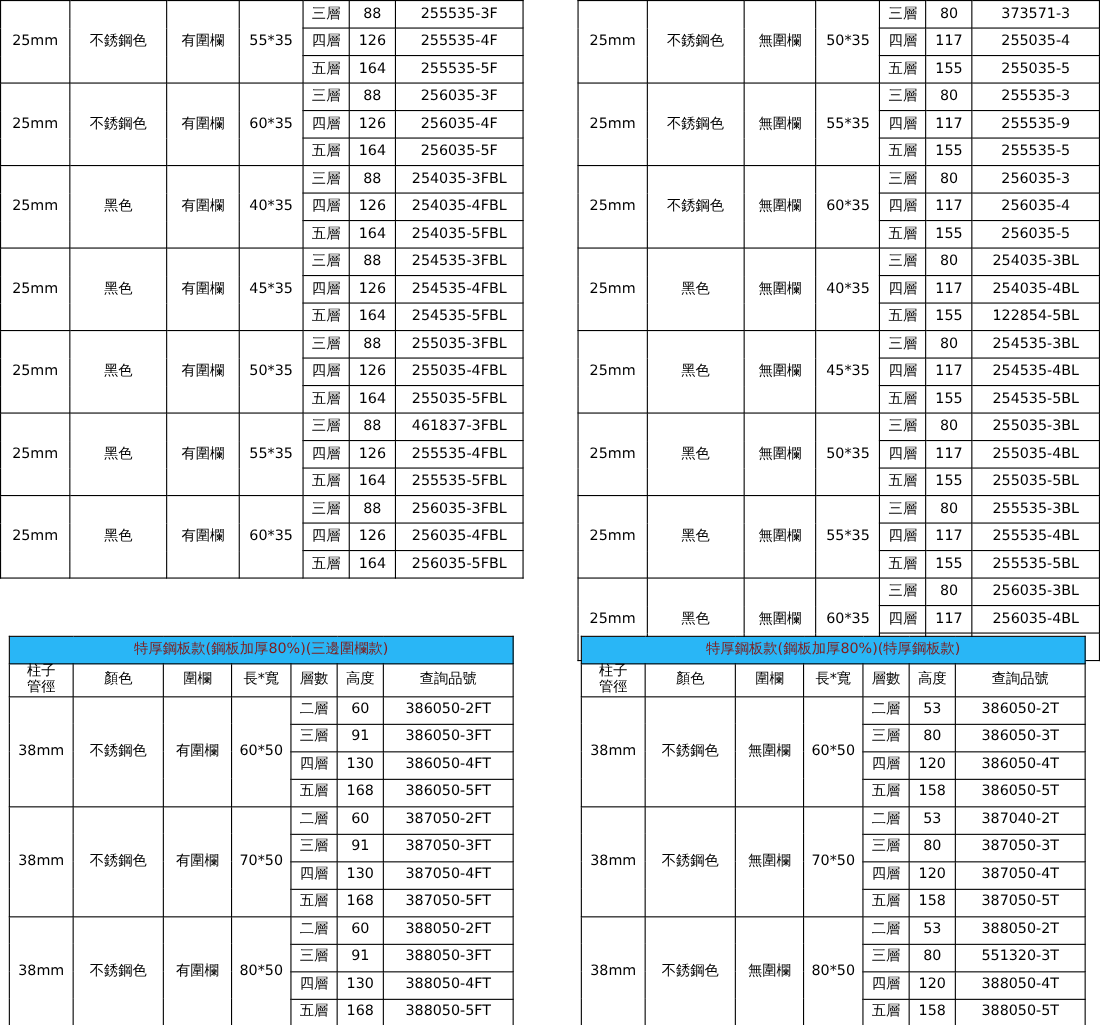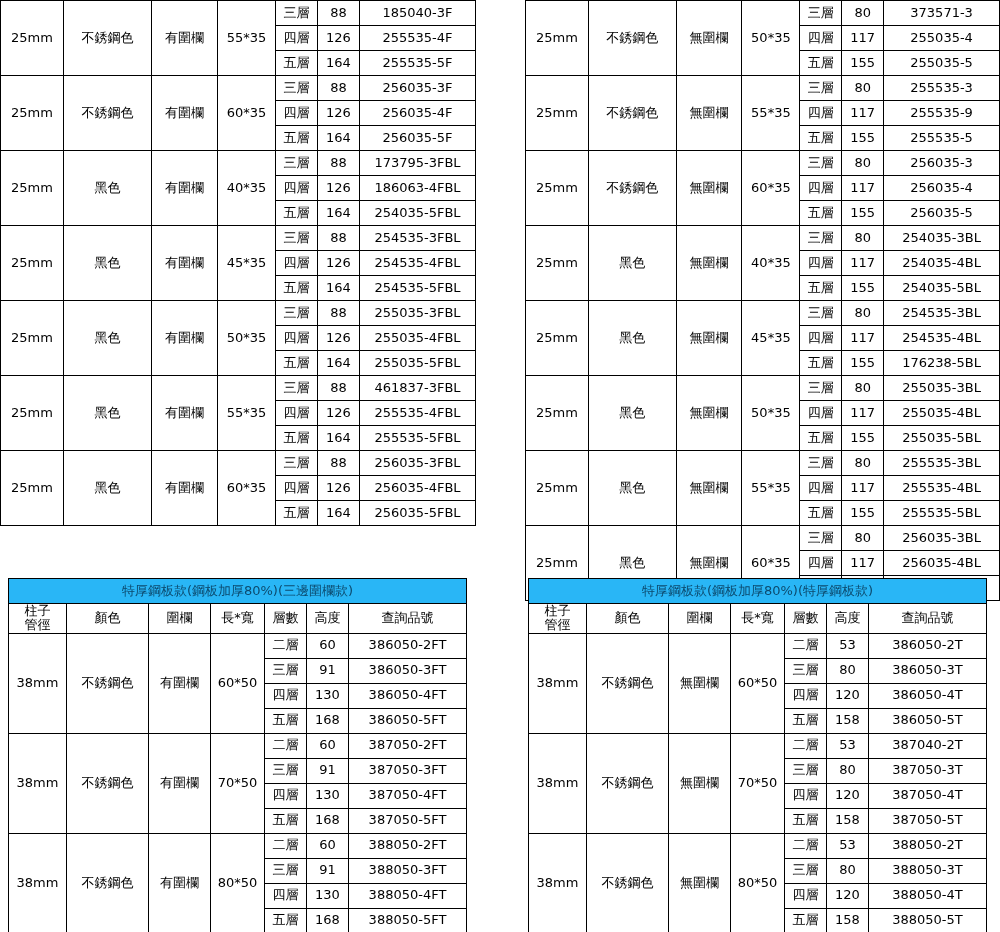--- a/index.html
+++ b/index.html
@@ -35,21 +35,21 @@
     vertical-align: middle;
     padding: 0;
     font-weight: normal;
     font-size: 13px;
     line-height: 1.1;
     height: 24px;
     background: #ffffff;
   }
   .title-cell {
     background: #29b6f6 !important;
-    color: #0c4a6e;
+    color: #7f1d1d;
     font-weight: bold;
     font-size: 15px;
     height: 26px;
     border: 1px solid #000;
   }
   .hdr td {
     font-weight: normal;
     font-size: 13px;
     height: 22px;
   }
@@ -96,21 +96,21 @@
           <col class="c-code">
         </colgroup>
         <tbody>
           <tr>
             <td rowspan="3">25mm</td>
             <td rowspan="3">不銹鋼色</td>
             <td rowspan="3">有圍欄</td>
             <td rowspan="3">55*35</td>
             <td>三層</td>
             <td>88</td>
-            <td class="code-cell">185040-3F</td>
+            <td class="code-cell">255535-3F</td>
           </tr>
           <tr>
             <td>四層</td>
             <td>126</td>
             <td class="code-cell">255535-4F</td>
           </tr>
           <tr>
             <td>五層</td>
             <td>164</td>
             <td class="code-cell">255535-5F</td>
@@ -134,26 +134,26 @@
             <td>164</td>
             <td class="code-cell">256035-5F</td>
           </tr>
           <tr>
             <td rowspan="3">25mm</td>
             <td rowspan="3">黑色</td>
             <td rowspan="3">有圍欄</td>
             <td rowspan="3">40*35</td>
             <td>三層</td>
             <td>88</td>
-            <td class="code-cell">173795-3FBL</td>
+            <td class="code-cell">254035-3FBL</td>
           </tr>
           <tr>
             <td>四層</td>
             <td>126</td>
-            <td class="code-cell">186063-4FBL</td>
+            <td class="code-cell">254035-4FBL</td>
           </tr>
           <tr>
             <td>五層</td>
             <td>164</td>
             <td class="code-cell">254035-5FBL</td>
           </tr>
           <tr>
             <td rowspan="3">25mm</td>
             <td rowspan="3">黑色</td>
             <td rowspan="3">有圍欄</td>
@@ -311,40 +311,40 @@
             <td class="code-cell">254035-3BL</td>
           </tr>
           <tr>
             <td>四層</td>
             <td>117</td>
             <td class="code-cell">254035-4BL</td>
           </tr>
           <tr>
             <td>五層</td>
             <td>155</td>
-            <td class="code-cell">254035-5BL</td>
+            <td class="code-cell">122854-5BL</td>
           </tr>
           <tr>
             <td rowspan="3">25mm</td>
             <td rowspan="3">黑色</td>
             <td rowspan="3">無圍欄</td>
             <td rowspan="3">45*35</td>
             <td>三層</td>
             <td>80</td>
             <td class="code-cell">254535-3BL</td>
           </tr>
           <tr>
             <td>四層</td>
             <td>117</td>
             <td class="code-cell">254535-4BL</td>
           </tr>
           <tr>
             <td>五層</td>
             <td>155</td>
-            <td class="code-cell">176238-5BL</td>
+            <td class="code-cell">254535-5BL</td>
           </tr>
           <tr>
             <td rowspan="3">25mm</td>
             <td rowspan="3">黑色</td>
             <td rowspan="3">無圍欄</td>
             <td rowspan="3">50*35</td>
             <td>三層</td>
             <td>80</td>
             <td class="code-cell">255035-3BL</td>
           </tr>
@@ -581,21 +581,21 @@
             <td rowspan="4">不銹鋼色</td>
             <td rowspan="4">無圍欄</td>
             <td rowspan="4">80*50</td>
             <td>二層</td>
             <td>53</td>
             <td class="code-cell">388050-2T</td>
           </tr>
           <tr>
             <td>三層</td>
             <td>80</td>
-            <td class="code-cell">388050-3T</td>
+            <td class="code-cell">551320-3T</td>
           </tr>
           <tr>
             <td>四層</td>
             <td>120</td>
             <td class="code-cell">388050-4T</td>
           </tr>
           <tr>
             <td>五層</td>
             <td>158</td>
             <td class="code-cell">388050-5T</td>

